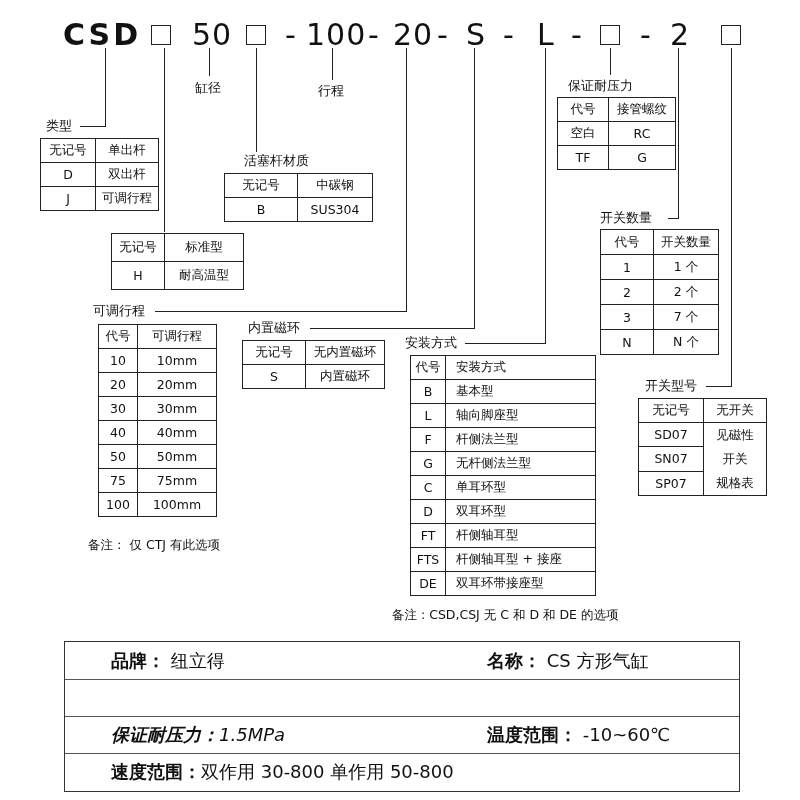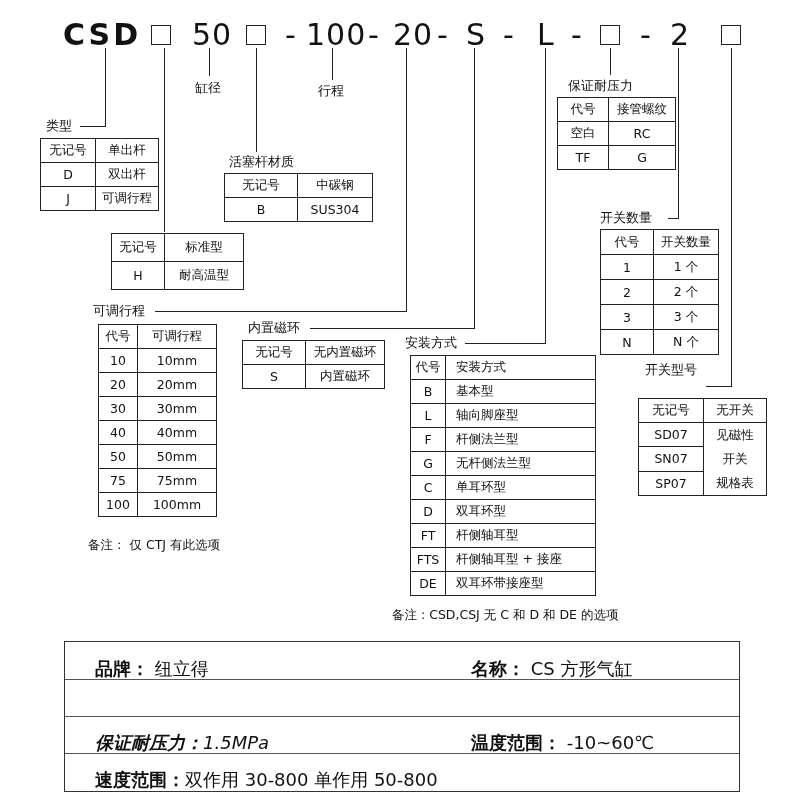--- a/index.html
+++ b/index.html
@@ -12,21 +12,21 @@
   .vl { position:absolute; width:0; border-left:1.5px solid #222; }
   .hl { position:absolute; height:0; border-top:1.5px solid #222; }
   .lbl { position:absolute; font-size:13px; line-height:16px; white-space:nowrap; }
   table.t { position:absolute; border-collapse:collapse; font-size:12.5px; background:#fff; }
   table.t td { border:1.3px solid #222; text-align:center; padding:0 4px; height:23px; white-space:nowrap; }
   table.t td.left { text-align:left; padding-left:10px; }
   .note { position:absolute; font-size:12.5px; white-space:nowrap; }
   .spec { position:absolute; left:64px; top:641px; width:676px; height:151px; border:1.5px solid #333; box-sizing:border-box; }
   .spec-row { position:absolute; left:0; right:0; height:37px; border-bottom:1.3px solid #555; font-size:18px; line-height:37px; }
   .spec-row:last-child { border-bottom:none; }
-  .spec-cell { position:absolute; top:8px; white-space:nowrap; }
+  .spec-cell { position:absolute; top:0; white-space:nowrap;margin-left:16px; }
   .spec-cell b { font-weight:bold; }
 </style>
 </head>
 <body>
 
 <div>
   <span class="code bold" style="left:63px;">CSD</span>
   <div class="box" style="left:151px;"></div>
   <span class="code" style="left:192px;">50</span>
   <div class="box" style="left:246px;"></div>
@@ -72,27 +72,27 @@
   <div class="vl" style="left:678px; top:48px; height:170px;"></div>
   <div class="hl" style="left:668px; top:218px; width:11px;"></div>
 
   <div class="vl" style="left:731px; top:48px; height:338px;"></div>
   <div class="hl" style="left:706px; top:386px; width:26px;"></div>
 </div>
 
 <span class="lbl" style="left:195px; top:80px;">缸径</span>
 <span class="lbl" style="left:318px; top:83px;">行程</span>
 <span class="lbl" style="left:46px; top:118px;">类型</span>
-<span class="lbl" style="left:229px; top:154px;">活塞杆材质</span>
+<span class="lbl" style="left:244px; top:154px;font-family:Liberation Mono, monospace;">活塞杆材质</span>
 <span class="lbl" style="left:568px; top:78px;">保证耐压力</span>
 <span class="lbl" style="left:600px; top:210px;">开关数量</span>
 <span class="lbl" style="left:93px; top:303px;">可调行程</span>
 <span class="lbl" style="left:248px; top:320px;">内置磁环</span>
 <span class="lbl" style="left:405px; top:335px;">安装方式</span>
-<span class="lbl" style="left:645px; top:362px;">开关型号</span>
+<span class="lbl" style="left:645px; top:378px;">开关型号</span>
 
 <table class="t" style="left:40px; top:138px;">
   <tbody>
       <tr>
         <td style="width:46px">无记号</td>
         <td style="width:54px">单出杆</td>
       </tr>
   <tr>
         <td>D</td>
         <td>双出杆</td>
@@ -156,21 +156,21 @@
   <tr>
         <td style="height:24px">1</td>
         <td style="height:24px">1 个</td>
       </tr>
   <tr>
         <td style="height:24px">2</td>
         <td style="height:24px">2 个</td>
       </tr>
   <tr>
         <td style="height:24px">3</td>
-        <td style="height:24px">3 个</td>
+        <td style="height:24px">7 个</td>
       </tr>
   <tr>
         <td style="height:24px">N</td>
         <td style="height:24px">N 个</td>
       </tr>
 </tbody>
   </table>
 
 <table class="t" style="left:98px; top:324px;">
   <tbody>

